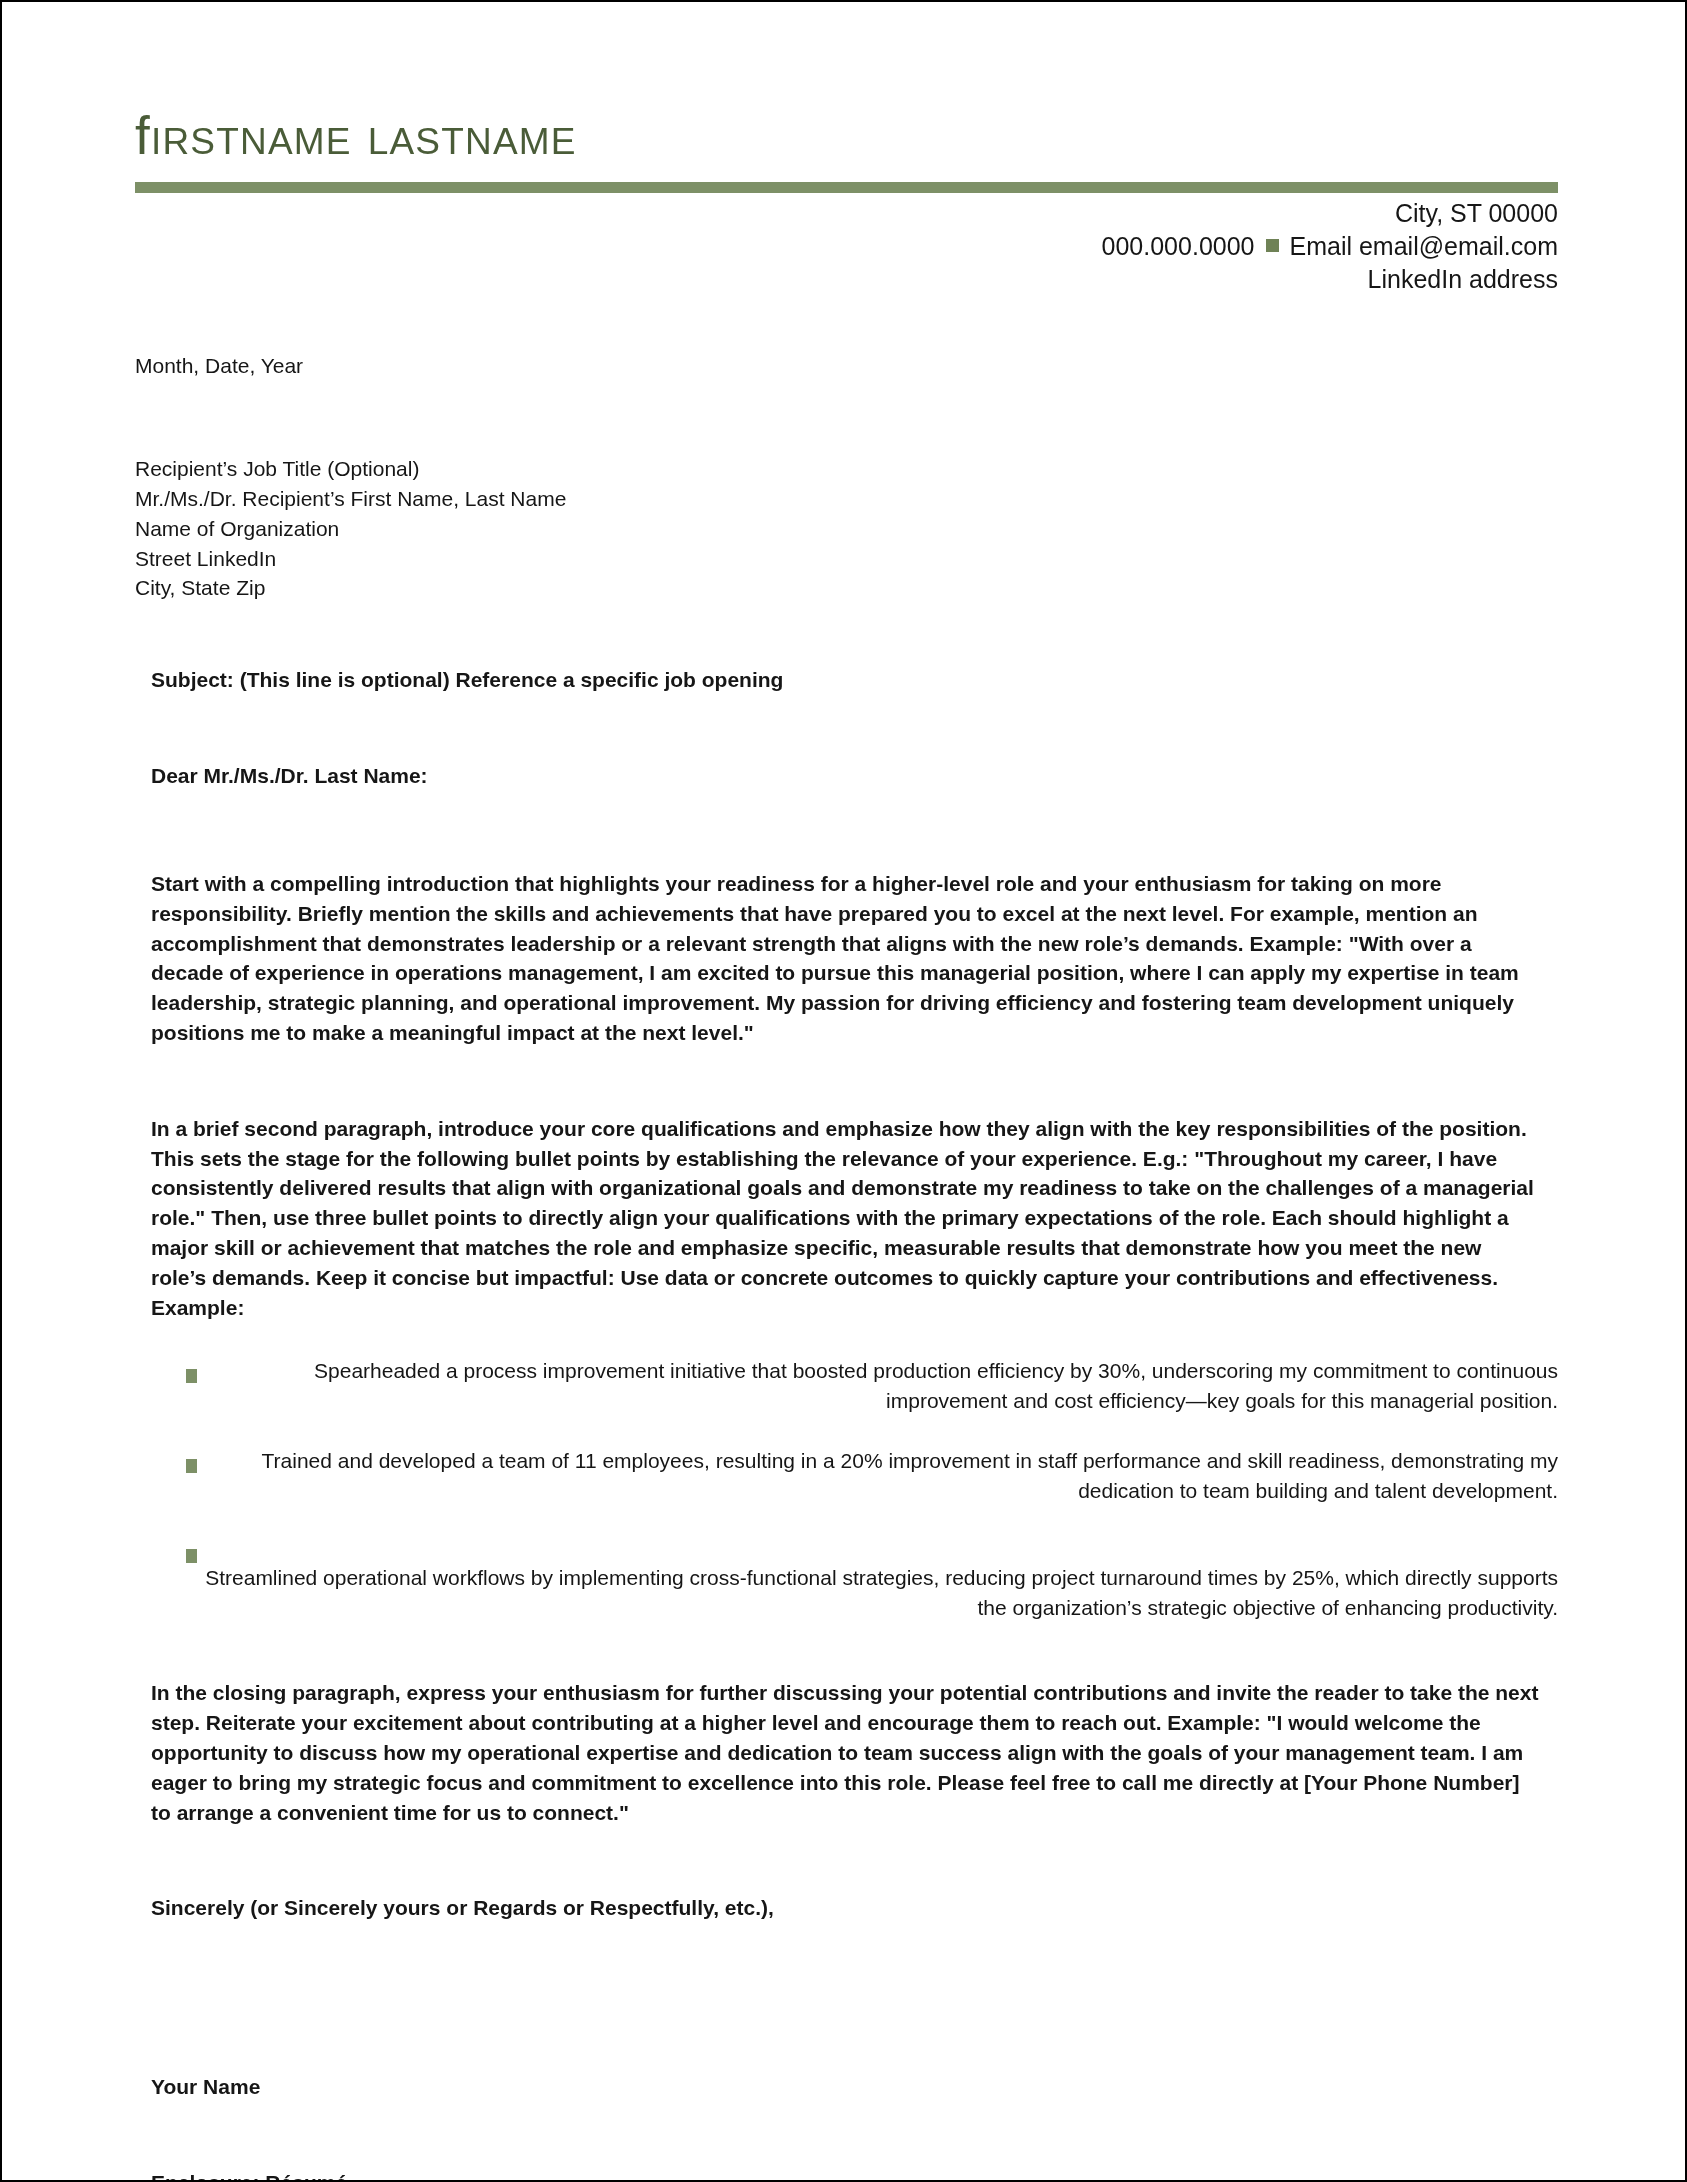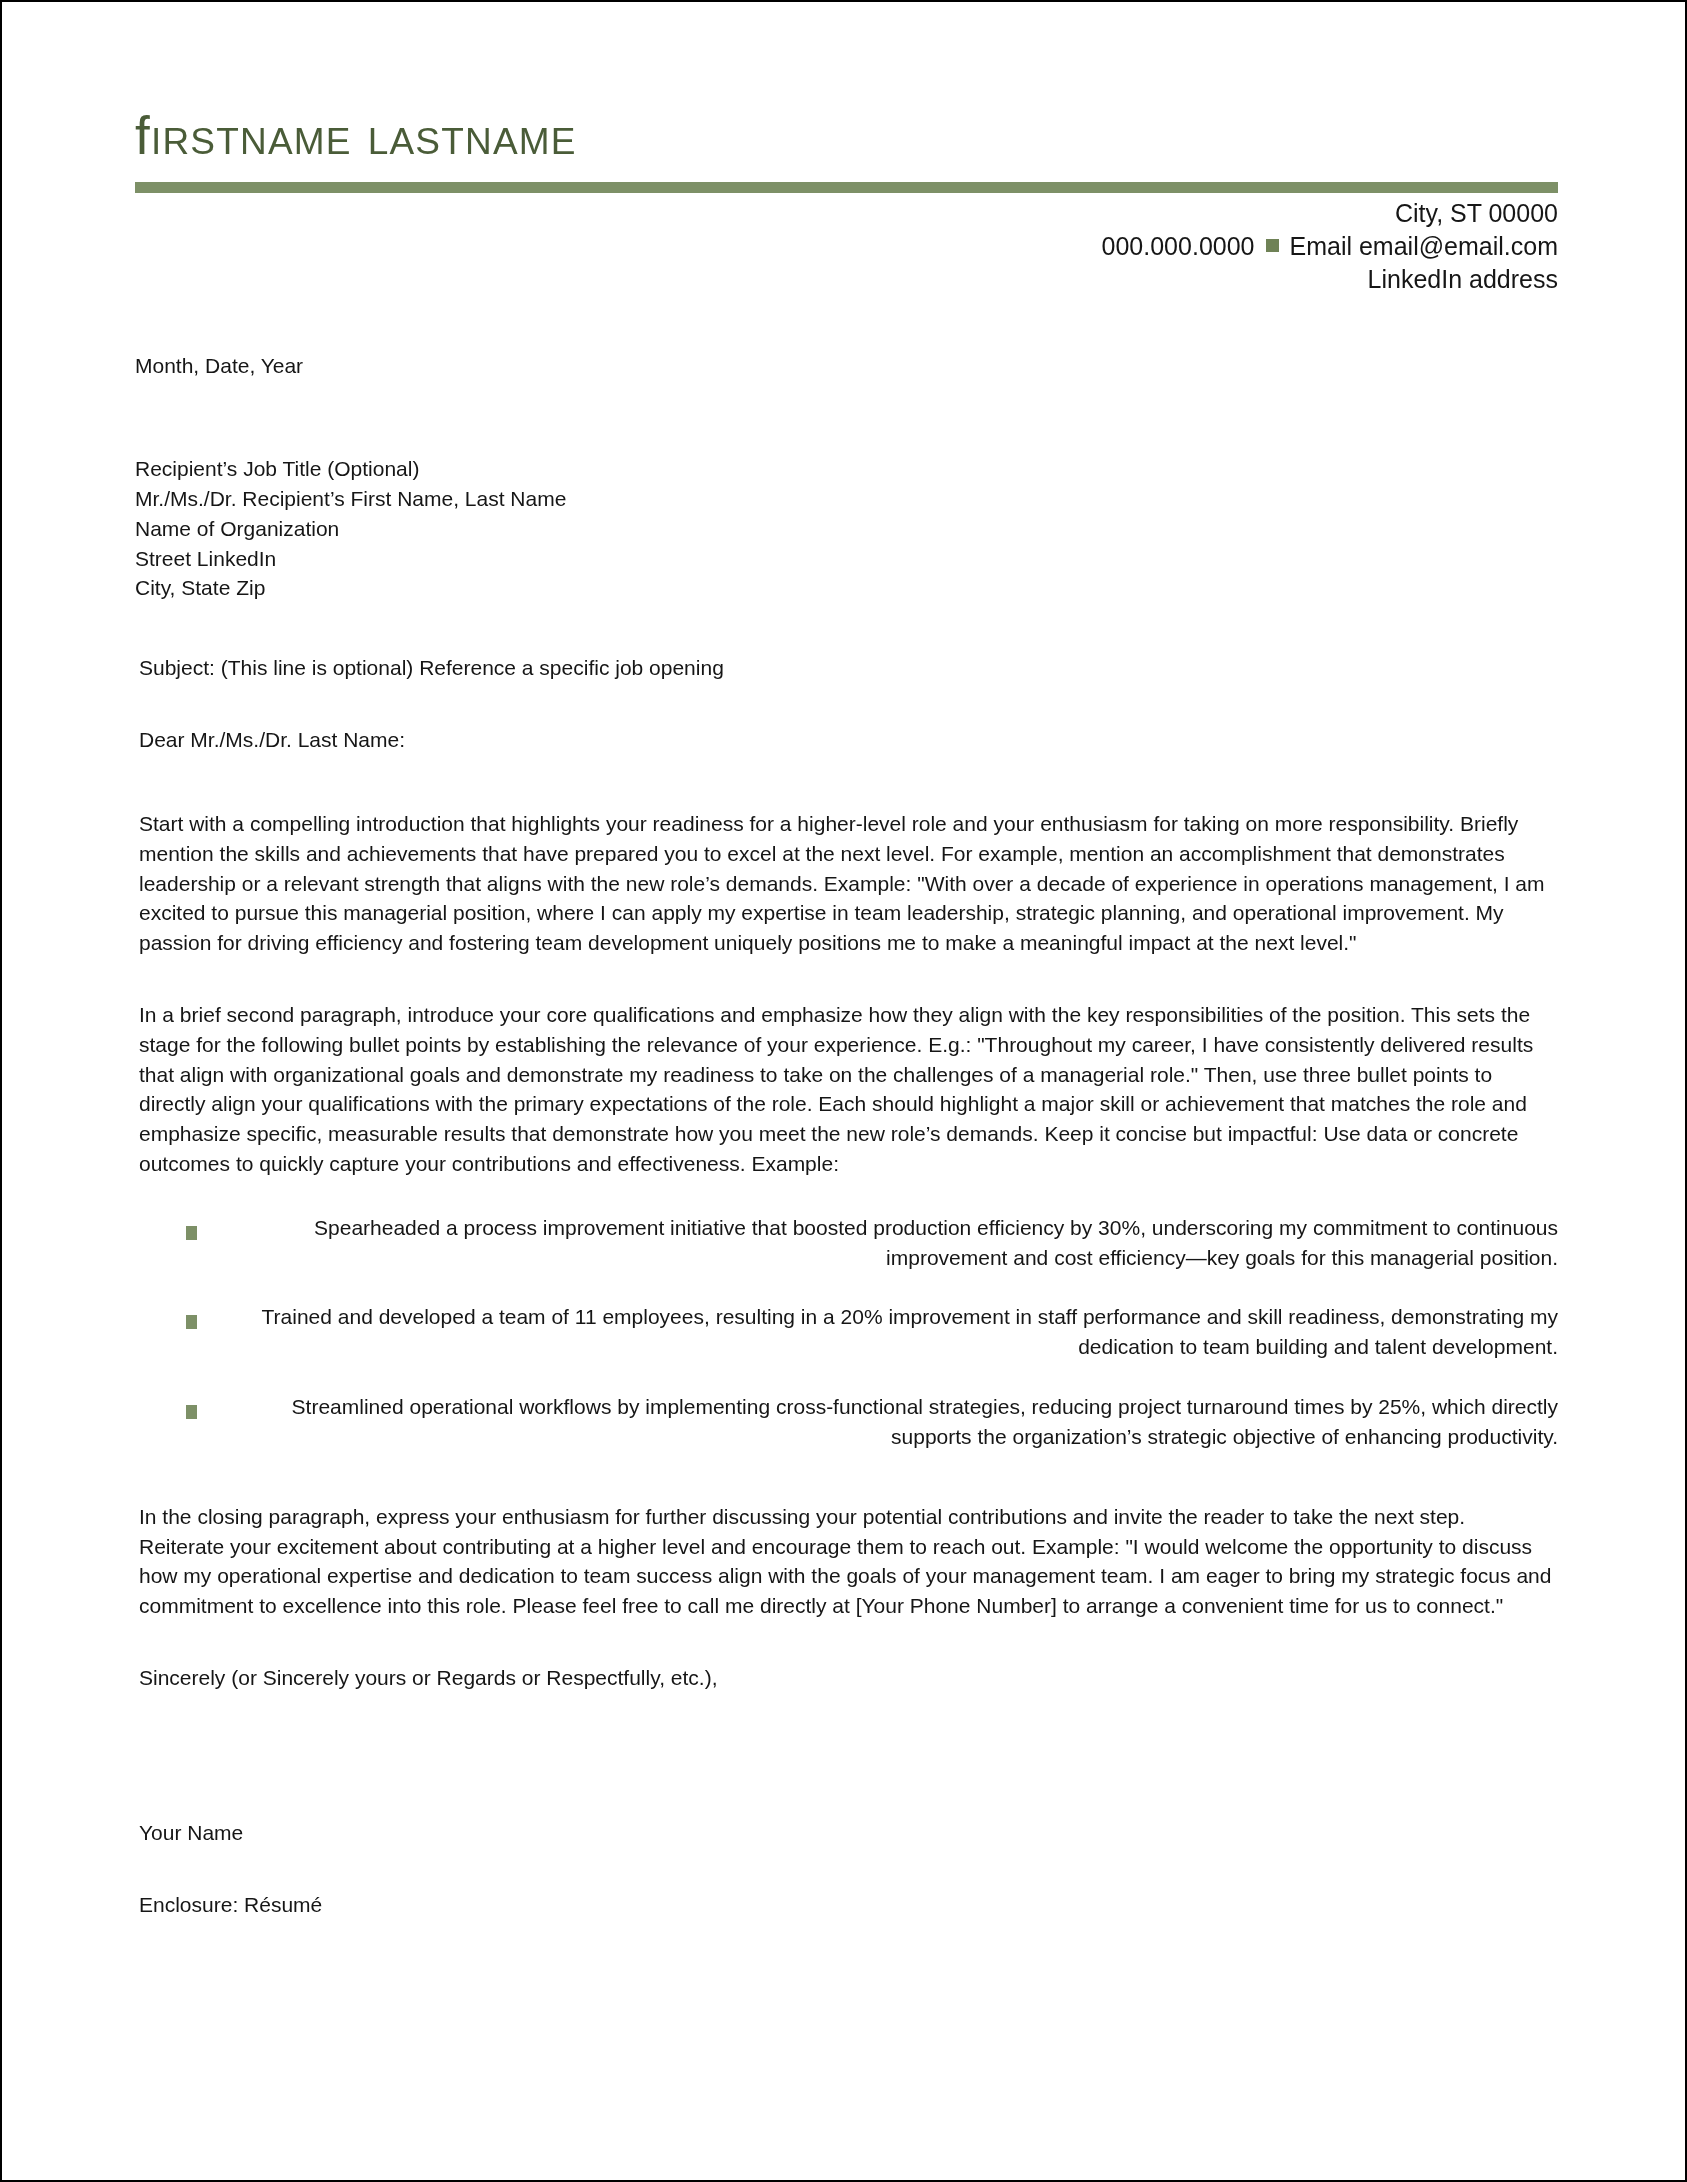--- a/index.html
+++ b/index.html
@@ -80,35 +80,36 @@
   }
   .date-line { margin-bottom: 0; }
   .gap-lg { height: 73px; }
   .gap-md { height: 46px; }
   .gap-sm { height: 34px; }
 
   .addr-line { display: block; }
 
   .para {
     text-align: left;
-    margin: 4px;
+    margin: 16px;
+    font-weight: bold;
   }
 
   .bullets {
     margin: 34px 0 0 0;
     padding: 0;
     list-style: none;
   }
   .bullet {
     display: flex;
     align-items: flex-start;
     margin-bottom: 30px;
     padding-left: 51px;
   }
-  .bullet:last-child { margin-bottom: 12px; }
+  .bullet:last-child { margin-bottom: 6px; flex-direction: column; }
   .bullet-marker {
     flex: 0 0 auto;
     width: 11px;
     height: 14px;
     background: #7d9067;
     margin-top: 13px;
     margin-right: 35px;
   }
   .bullet-text {
     flex: 1 1 auto;

